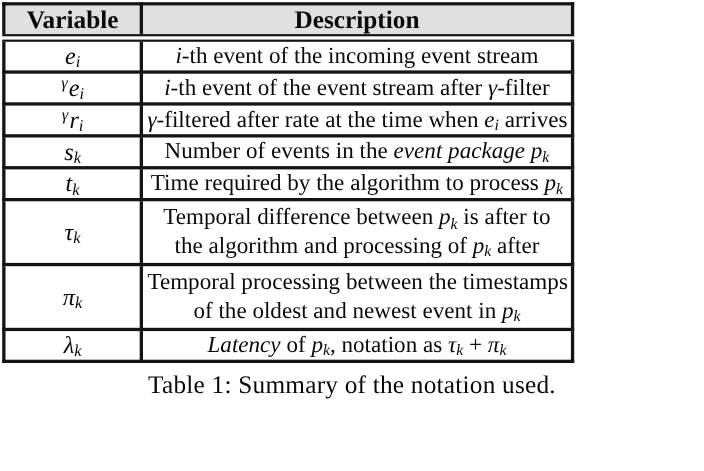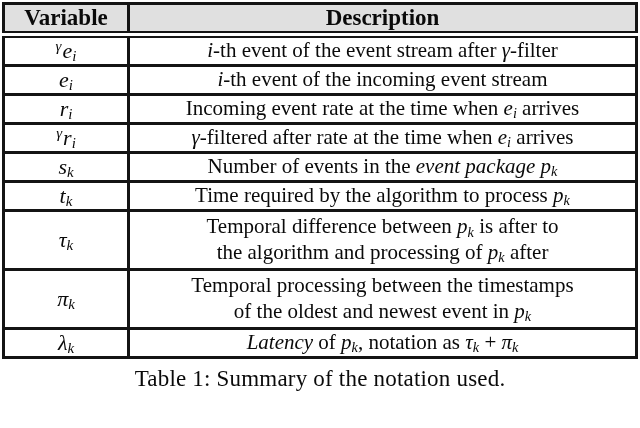--- a/index.html
+++ b/index.html
@@ -12,21 +12,21 @@
   }
   .page {
     width: 640px;
     height: 428px;
     font-family: "Liberation Serif", "DejaVu Serif", serif;
     color: #0a0a0a;
   }
   table.notation {
     border-collapse: collapse;
     margin: 2px 0 0 2px;
-    width: 636px;
+    width: 520px;
     table-layout: fixed;
     border: 3px solid #141414;
   }
   table.notation th, table.notation td {
     border: 3px solid #141414;
     text-align: center;
     vertical-align: middle;
     padding: 0 4px;
     overflow: hidden;
     white-space: nowrap;
@@ -81,30 +81,26 @@
       <col>
     </colgroup>
     <thead>
       <tr>
         <th>Variable</th>
         <th>Description</th>
       </tr>
     </thead>
     <tbody>
         <tr>
-          <td class="var-cell"><span class="it sup">γ</span><span class="it">e</span><span class="it sub">i</span></td>
-          <td class="desc-cell"><span class="it">i</span><span>-th event of the event stream after </span><span class="it">γ</span><span>-filter</span></td>
-        </tr>
-        <tr>
           <td class="var-cell"><span class="it">e</span><span class="it sub">i</span></td>
           <td class="desc-cell"><span class="it">i</span><span>-th event of the incoming event stream</span></td>
         </tr>
         <tr>
-          <td class="var-cell"><span class="it">r</span><span class="it sub">i</span></td>
-          <td class="desc-cell"><span>Incoming event rate at the time when </span><span class="it">e</span><span class="it sub">i</span><span> arrives</span></td>
+          <td class="var-cell"><span class="it sup">γ</span><span class="it">e</span><span class="it sub">i</span></td>
+          <td class="desc-cell"><span class="it">i</span><span>-th event of the event stream after </span><span class="it">γ</span><span>-filter</span></td>
         </tr>
         <tr>
           <td class="var-cell"><span class="it sup">γ</span><span class="it">r</span><span class="it sub">i</span></td>
           <td class="desc-cell"><span class="it">γ</span><span>-filtered after rate at the time when </span><span class="it">e</span><span class="it sub">i</span><span> arrives</span></td>
         </tr>
         <tr>
           <td class="var-cell"><span class="it">s</span><span class="it sub">k</span></td>
           <td class="desc-cell"><span>Number of events in the </span><span class="it">event package </span><span class="it">p</span><span class="it sub">k</span></td>
         </tr>
         <tr>

